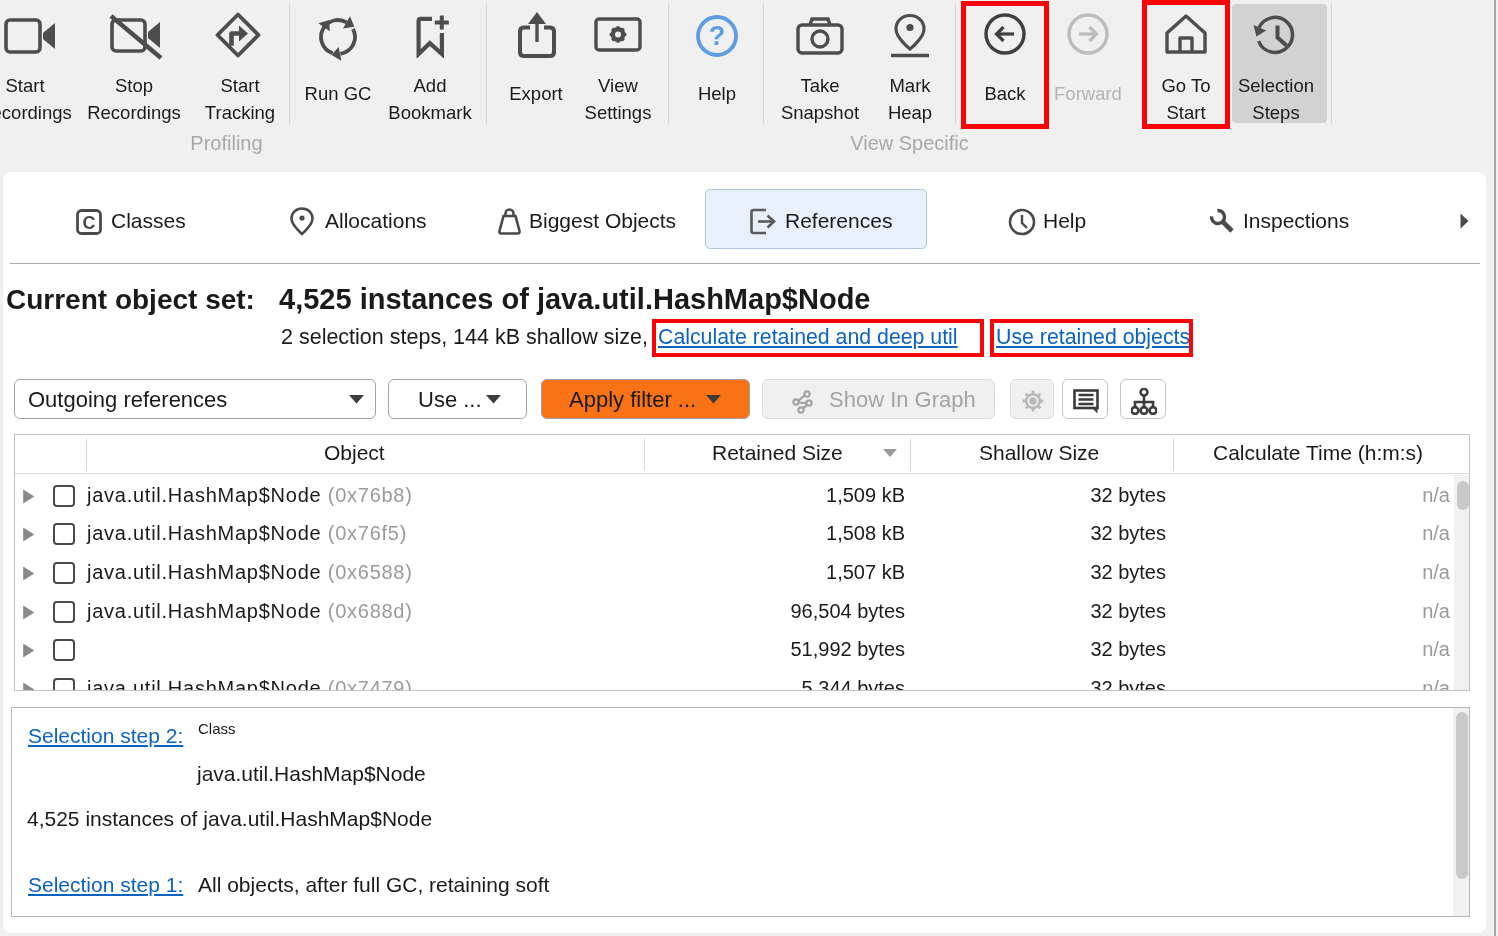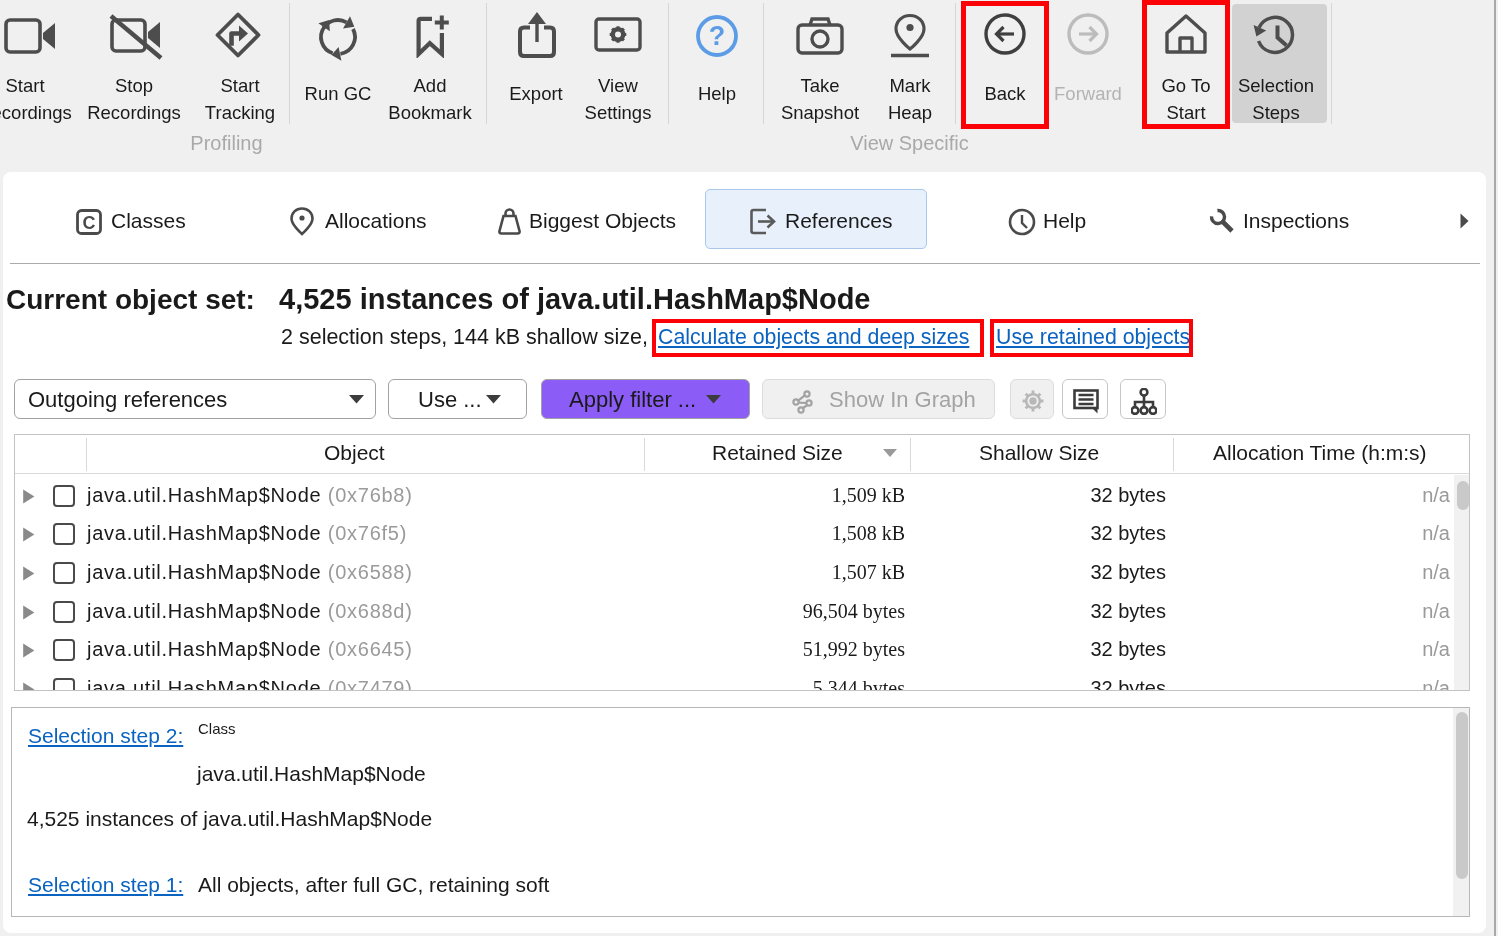--- a/index.html
+++ b/index.html
@@ -14,21 +14,21 @@
   .icon { position:absolute; }
   .tabtxt { font-size:21px; white-space:nowrap; }
   .link { color:#0a63c1; text-decoration:underline; }
   .gray { color:#9a9a9a; }
   #table { overflow:hidden; }
   .row { position:absolute; left:0; width:1454px; height:39px; font-size:20px; }
   .row .tri { position:absolute; left:5px; top:13px; width:17px; height:17px; }
   .row .cb { position:absolute; left:38px; top:10px; width:22px; height:22px; border:2.5px solid #4a4a4a; border-radius:4px; background:#fff; }
   .row .otxt { position:absolute; left:72px; top:9px; white-space:nowrap; letter-spacing:0.75px; }
   .row .num { position:absolute; top:9px; width:250px; text-align:right; white-space:nowrap; }
-  .row .n1 { left:640px;font-family:Liberation Serif, serif; }
+  .row .n1 { left:640px; }
   .row .n2 { left:901px;text-align:right; }
   .row .n3 { left:1185px; }
 </style>
 </head>
 <body>
 
 <div id="toolbar" class="abs" style="left:0;top:0;width:1498px;height:172px;background:#f0f0f0;">
 
   <div class="sep" style="left:289px;"></div>
   <div class="sep" style="left:486px;"></div>
@@ -198,39 +198,39 @@
     <div class="abs tabtxt" style="left:526px;top:37px;">Biggest Objects</div>
     <div class="abs tabtxt" style="left:782px;top:37px;">References</div>
     <div class="abs tabtxt" style="left:1040px;top:37px;">Help</div>
     <div class="abs tabtxt" style="left:1240px;top:37px;">Inspections</div>
   </div>
 
   <div class="abs" style="left:3px;top:112px;font-size:28px;font-weight:bold;white-space:nowrap;">Current object set:</div>
   <div class="abs" style="left:276px;top:111px;font-size:29px;font-weight:bold;white-space:nowrap;">4,525 instances of java.util.HashMap$Node</div>
 
   <div class="abs" style="left:278px;top:153px;font-size:21.5px;white-space:nowrap;">2 selection steps, 144 kB shallow size,</div>
-  <div class="abs link" style="left:655px;top:153px;font-size:21.3px;white-space:nowrap;">Calculate objects and deep sizes</div>
+  <div class="abs link" style="left:655px;top:153px;font-size:21.3px;white-space:nowrap;">Calculate retained and deep util</div>
   <div class="abs link" style="left:993px;top:153px;font-size:21.3px;white-space:nowrap;">Use retained objects</div>
   <div class="redbox" style="left:649px;top:147px;width:332px;height:38px;border-width:4px;"></div>
   <div class="redbox" style="left:987px;top:147px;width:203px;height:38px;border-width:4px;"></div>
 
   <div id="filterrow">
     <div class="abs" style="left:11px;top:207px;width:362px;height:40px;border:1px solid #a2a2a2;border-radius:6px;background:#fff;">
       <div class="abs" style="left:13px;top:7px;font-size:22px;white-space:nowrap;">Outgoing references</div>
       <svg class="abs" style="left:333px;top:14px;" width="17" height="10" viewBox="0 0 17 10">
           <path d="M1 1 L16 1 L8.5 9.5 Z" fill="#3c3c3c"></path>
         </svg>
     </div>
     <div class="abs" style="left:385px;top:207px;width:139px;height:40px;border:1px solid #a2a2a2;border-radius:6px;background:#fff;">
       <div class="abs" style="left:29px;top:7px;font-size:22px;white-space:nowrap;">Use ...</div>
       <svg class="abs" style="left:96px;top:14px;" width="17" height="10" viewBox="0 0 17 10">
           <path d="M1 1 L16 1 L8.5 9.5 Z" fill="#3c3c3c"></path>
         </svg>
     </div>
-    <div class="abs" style="left:538px;top:207px;width:209px;height:40px;border:1px solid #a2a2a2;border-radius:6px;background:#8b5cf6;">
+    <div class="abs" style="left:538px;top:207px;width:209px;height:40px;border:1px solid #a2a2a2;border-radius:6px;background:#f97316;">
       <div class="abs" style="left:27px;top:7px;font-size:22px;white-space:nowrap;">Apply filter ...</div>
       <svg class="abs" style="left:163px;top:14px;" width="17" height="10" viewBox="0 0 17 10">
           <path d="M1 1 L16 1 L8.5 9.5 Z" fill="#3c3c3c"></path>
         </svg>
     </div>
     <div class="abs" style="left:759px;top:207px;width:233px;height:40px;border:1px solid #dcdcdc;border-radius:6px;background:#f0f0f0;">
       <div class="abs" style="left:66px;top:7px;font-size:22px;white-space:nowrap;color:#a3a3a3;">Show In Graph</div>
       <svg class="abs" style="left:27px;top:9px;" width="26" height="26" viewBox="0 0 26 26" fill="none" stroke="#a3a3a3" stroke-width="2.2">
         <circle cx="6" cy="13" r="2.6"></circle>
           <circle cx="17" cy="5" r="2.6"></circle>
@@ -273,21 +273,21 @@
     <div class="abs" style="left:71px;top:3px;width:1px;height:33px;background:#d9d9d9;"></div>
     <div class="abs" style="left:629px;top:3px;width:1px;height:33px;background:#d9d9d9;"></div>
     <div class="abs" style="left:895px;top:3px;width:1px;height:33px;background:#d9d9d9;"></div>
     <div class="abs" style="left:1158px;top:3px;width:1px;height:33px;background:#d9d9d9;"></div>
     <div class="abs" style="left:309px;top:6px;font-size:21px;">Object</div>
     <div class="abs" style="left:697px;top:6px;font-size:21px;">Retained Size</div>
     <svg class="abs" style="left:867px;top:13px;" width="16" height="10" viewBox="0 0 16 10">
         <path d="M1 1 L15 1 L8 9 Z" fill="#9a9a9a"></path>
       </svg>
     <div class="abs" style="left:964px;top:6px;font-size:21px;">Shallow Size</div>
-    <div class="abs" style="left:1198px;top:6px;font-size:21px;">Allocation Time (h:m:s)</div>
+    <div class="abs" style="left:1198px;top:6px;font-size:21px;">Calculate Time (h:m:s)</div>
 
     <div id="rows">
       <div class="row" style="top:40px;">
           <svg class="tri" viewBox="0 0 16 16">
             <path d="M3 1.5 L13.5 8 L3 14.5 Z" fill="#8a8a8a"></path>
           </svg>
           <span class="cb"></span>
           <span class="otxt">java.util.HashMap$Node <span class="gray">(0x76b8)</span></span>
           <span class="num n1">1,509 kB</span>
           <span class="num n2">32 bytes</span>
@@ -321,21 +321,20 @@
           <span class="otxt">java.util.HashMap$Node <span class="gray">(0x688d)</span></span>
           <span class="num n1">96,504 bytes</span>
           <span class="num n2">32 bytes</span>
           <span class="num n3 gray">n/a</span>
         </div>
       <div class="row" style="top:194px;">
           <svg class="tri" viewBox="0 0 16 16">
             <path d="M3 1.5 L13.5 8 L3 14.5 Z" fill="#8a8a8a"></path>
           </svg>
           <span class="cb"></span>
-          <span class="otxt">java.util.HashMap$Node <span class="gray">(0x6645)</span></span>
           <span class="num n1">51,992 bytes</span>
           <span class="num n2">32 bytes</span>
           <span class="num n3 gray">n/a</span>
         </div>
       <div class="row" style="top:233px;">
           <svg class="tri" viewBox="0 0 16 16">
             <path d="M3 1.5 L13.5 8 L3 14.5 Z" fill="#8a8a8a"></path>
           </svg>
           <span class="cb"></span>
           <span class="otxt">java.util.HashMap$Node <span class="gray">(0x7479)</span></span>

